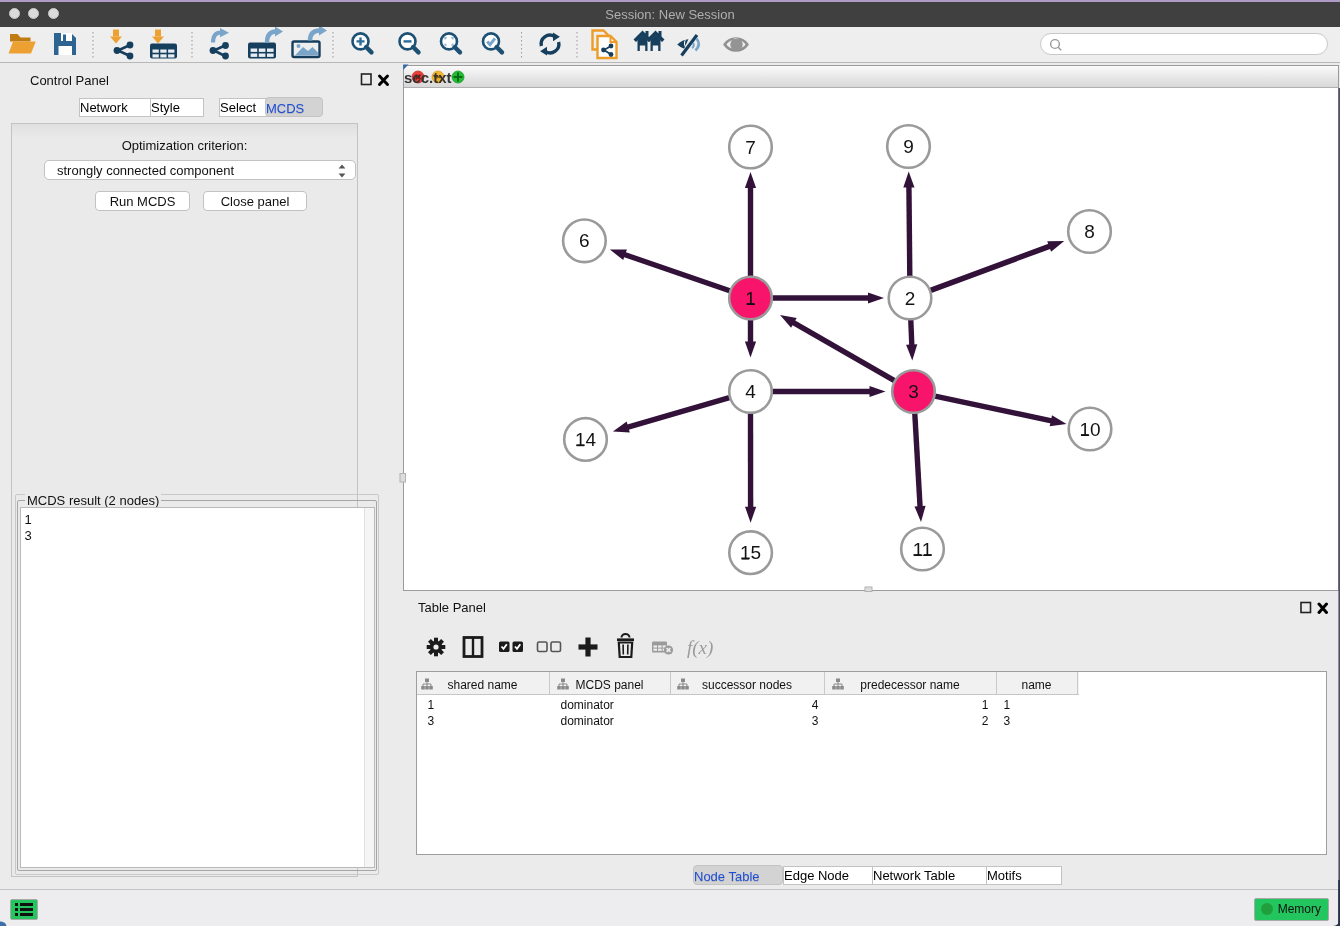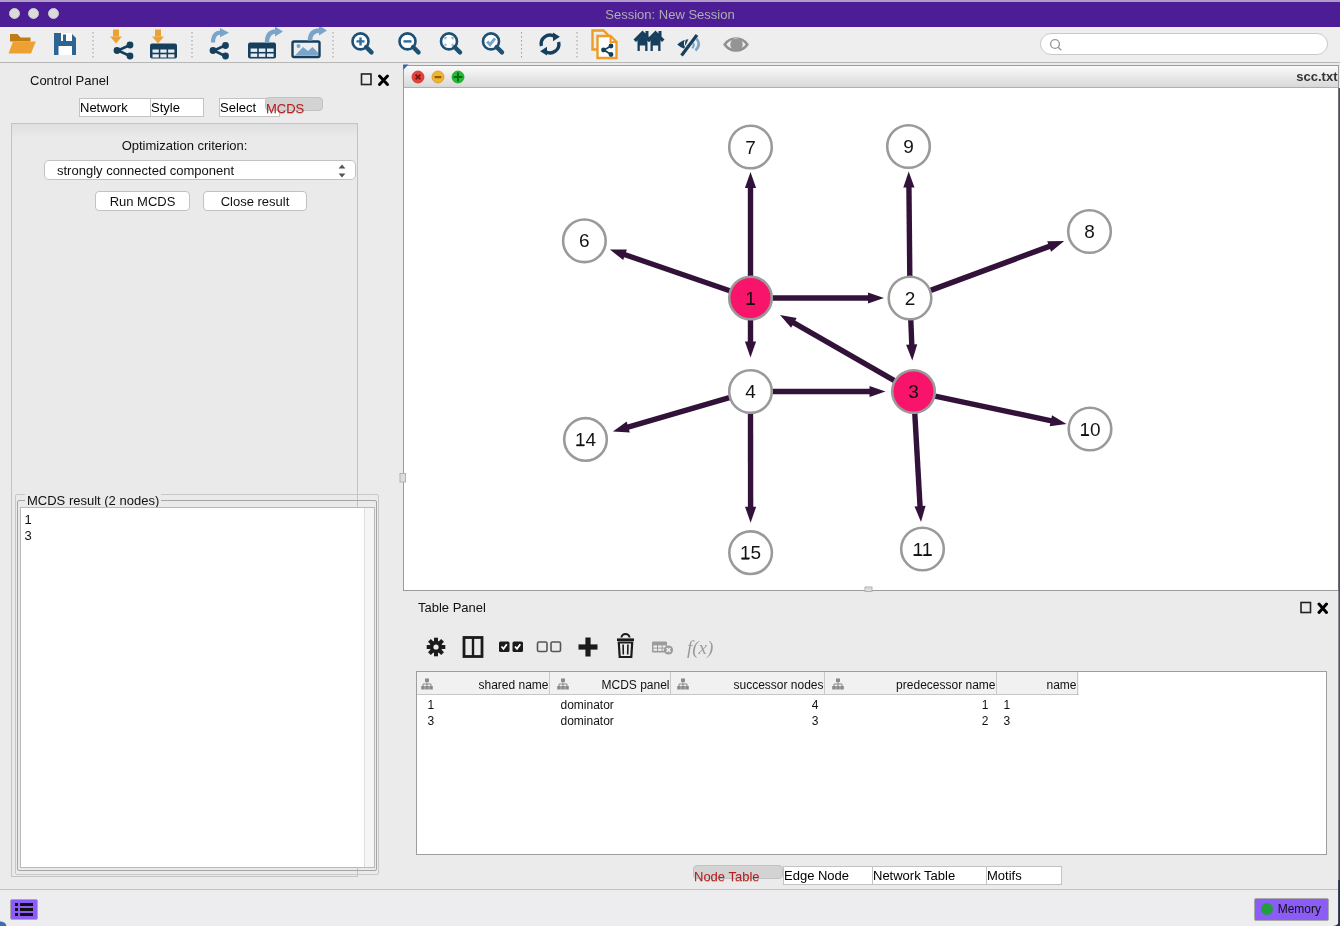--- a/index.html
+++ b/index.html
@@ -1,47 +1,47 @@
 <!DOCTYPE html>
 <html><head><meta charset="utf-8">
 <style>
 *{margin:0;padding:0;box-sizing:border-box}
 html,body{width:1340px;height:926px;overflow:hidden}
 body{font-family:"Liberation Sans",sans-serif;background:#ecebec;position:relative}
 .abs{position:absolute}
-.titlebar{left:0;top:0;width:1340px;height:27px;background:#4c1d95;border-top:2px solid #b09bc8}
+.titlebar{left:0;top:0;width:1340px;height:27px;background:#404040;border-top:2px solid #b09bc8}
 .tl{width:11px;height:11px;border-radius:50%;background:#dcdbdc;border:1px solid #c7c6c7;position:absolute;top:6px}
 .wtitle{width:100%;text-align:center;top:5px;font-size:13px;color:#b0aeb0;position:absolute}
 .toolbar{left:0;top:27px;width:1340px;height:36px;background:#efeeef;border-bottom:1px solid #b8b7b8}
 .searchbox{position:absolute;left:1040px;top:6px;width:288px;height:22px;background:#fff;border:1px solid #c9c9c9;border-radius:11px}
 
 .cp{left:0;top:64px;width:403px;height:825px}
 .cphead{position:absolute;left:30px;top:9px;font-size:13px;color:#111}
 .tabs{position:absolute;font-size:13px;color:#000}
 .tab{position:absolute;top:0;height:19px;background:#fff;border:1px solid #c3c3c3;text-align:left;line-height:18px}
-.tabsel{background:#d4d3d4;color:#b91c1c;border-radius:4px;height:14px;text-shadow:0 1px 0 #bbb}
+.tabsel{background:#d4d3d4;color:#1d4ed8;border-radius:4px;height:20px;text-shadow:0 1px 0 #bbb}
 .cpbody{position:absolute;left:11px;top:59px;width:347px;height:754px;background:linear-gradient(#e1e0e1 0px,#e7e6e7 9px,#eaeaea 14px);border:1px solid #c3c3c3}
 .btn{position:absolute;background:#fff;border:1px solid #c2c2c2;border-radius:4px;font-size:13px;text-align:center;color:#111}
 .grp{position:absolute;border:1px solid #ababab;border-radius:2px}
 .grplab{position:absolute;background:#eaeaea;font-size:13px;color:#111;padding:0 2px;white-space:nowrap}
 .txtarea{position:absolute;background:#fff;border:1px solid #b9b9b9;font-size:13px;color:#111}
 .vscroll{position:absolute;background:#f5f5f5;border-left:1px solid #e0e0e0}
 
 .netframe{left:403px;top:65px;width:935.5px;height:526px;border:1px solid #9b9b9b;background:#fff}
 .nettitle{position:absolute;left:0;top:0;width:100%;height:22px;background:linear-gradient(#fafafa,#d8d8d8);border-bottom:1px solid #b0b0b0}
 .netcanvas{position:absolute;left:0;top:23px;width:933.5px;height:501px;background:#fff}
 
 .tp{left:405px;top:592px;width:935px;height:296px}
 .tbl{position:absolute;left:10.5px;top:79px;width:911px;height:184px;background:#fff;border:1px solid #9e9e9e}
 .thead{position:absolute;left:0;top:0;width:662px;height:23px;background:#f1f1f1;border-bottom:1px solid #c6c6c6;font-size:12px;color:#111}
-.thcell{position:absolute;top:0;height:23px;border-right:1px solid #c9c9c9;text-align:right;line-height:26px}
+.thcell{position:absolute;top:0;height:23px;border-right:1px solid #c9c9c9;text-align:center;line-height:26px}
 .trow{position:absolute;font-size:12px;color:#111;height:16px;line-height:16px}
 .btabs{position:absolute;font-size:13px}
 .statusbar{left:0;top:889px;width:1340px;height:37px;background:#edecee;border-top:1px solid #c2c2c2}
-.sbtn{position:absolute;background:#8b5cf6;border:1px solid #a9a9a9;border-radius:2px}
+.sbtn{position:absolute;background:#22c55e;border:1px solid #a9a9a9;border-radius:2px}
 </style></head>
 <body>
 
 <div class="abs titlebar">
   <div class="tl" style="left:9px"></div>
   <div class="tl" style="left:28px"></div>
   <div class="tl" style="left:48px"></div>
   <div class="wtitle">Session: New Session</div>
 </div>
 
@@ -214,40 +214,40 @@
     <div class="tab tabsel" style="left:186px;top:-1px;width:58px;line-height:21px">MCDS</div>
   </div>
   <div class="cpbody">
     <div style="position:absolute;left:0;top:0;width:100%;text-align:center;top:14px;font-size:13px;color:#111">Optimization criterion:</div>
     <div class="btn" style="left:32px;top:36px;width:312px;height:20px;text-align:left;padding-left:12px;line-height:20px;border-radius:5px">strongly connected component
       <svg width="10" height="14" style="position:absolute;right:8px;top:3px" viewBox="0 0 10 14">
           <path d="M5 0.5 L8.4 4.6 L1.6 4.6 Z M5 13.5 L1.6 9.4 L8.4 9.4 Z" fill="#555"></path>
         </svg>
     </div>
     <div class="btn" style="left:83px;top:67px;width:95px;height:20px;line-height:19px">Run MCDS</div>
-    <div class="btn" style="left:191px;top:67px;width:104px;height:20px;line-height:19px">Close result</div>
+    <div class="btn" style="left:191px;top:67px;width:104px;height:20px;line-height:19px">Close panel</div>
     <div class="grp" style="left:3px;top:370px;width:364px;height:381px;border-color:#c9c9c9"></div>
     <div class="grp" style="left:5px;top:376px;width:360px;height:371px;border-color:#a6a6a6"></div>
     <div class="grplab" style="left:13px;top:369px">MCDS result (2 nodes)</div>
     <div class="txtarea" style="left:7.5px;top:383px;width:355px;height:361px;padding:4px 0 0 4px;line-height:16px">1<br>3</div>
     <div class="vscroll" style="left:351.5px;top:384px;width:10px;height:359px"></div>
   </div>
 </div>
 
 <div class="abs netframe">
   <div class="nettitle">
     <svg width="60" height="22" viewBox="0 0 60 22" style="position:absolute;left:7px;top:0">
       <circle cx="7" cy="11" r="6" fill="#e8413a" stroke="#c03028" stroke-width="0.8"></circle>
       <path d="M4.6,8.6 L9.4,13.4 M9.4,8.6 L4.6,13.4" stroke="#7e1813" stroke-width="2"></path>
       <circle cx="27" cy="11" r="6" fill="#f0b432" stroke="#d49c22" stroke-width="0.8"></circle>
       <rect x="23.6" y="10" width="6.8" height="2.2" fill="#8e6000"></rect>
       <circle cx="47" cy="11" r="6" fill="#24ba34" stroke="#13a023" stroke-width="0.8"></circle>
       <path d="M46,6.6 h2 v3.4 h3.4 v2 h-3.4 v3.4 h-2 v-3.4 h-3.4 v-2 h3.4 z" fill="#0a6d14"></path>
     </svg>
-    <div style="position:absolute;width:100%;text-align:right;top:2.5px;font-size:13px;font-weight:bold;color:#333">scc.txt</div>
+    <div style="position:absolute;width:100%;text-align:left;top:2.5px;font-size:15px;font-weight:bold;color:#333">scc.txt</div>
   </div>
   <div class="netcanvas">
     <svg width="933.5" height="501" viewBox="404 88 933.5 501" font-family="Liberation Sans" id="graph">
 <g stroke="#33123a" stroke-width="5.4">
 <line x1="750.5" y1="275.0" x2="750.5" y2="184.0"></line>
 <line x1="729.7" y1="289.8" x2="622.2" y2="252.8"></line>
 <line x1="772.5" y1="297.0" x2="871.0" y2="297.0"></line>
 <line x1="750.5" y1="319.0" x2="750.5" y2="343.5"></line>
 <line x1="909.8" y1="275.0" x2="908.9" y2="183.5"></line>
 <line x1="930.6" y1="289.4" x2="1052.0" y2="244.4"></line>

